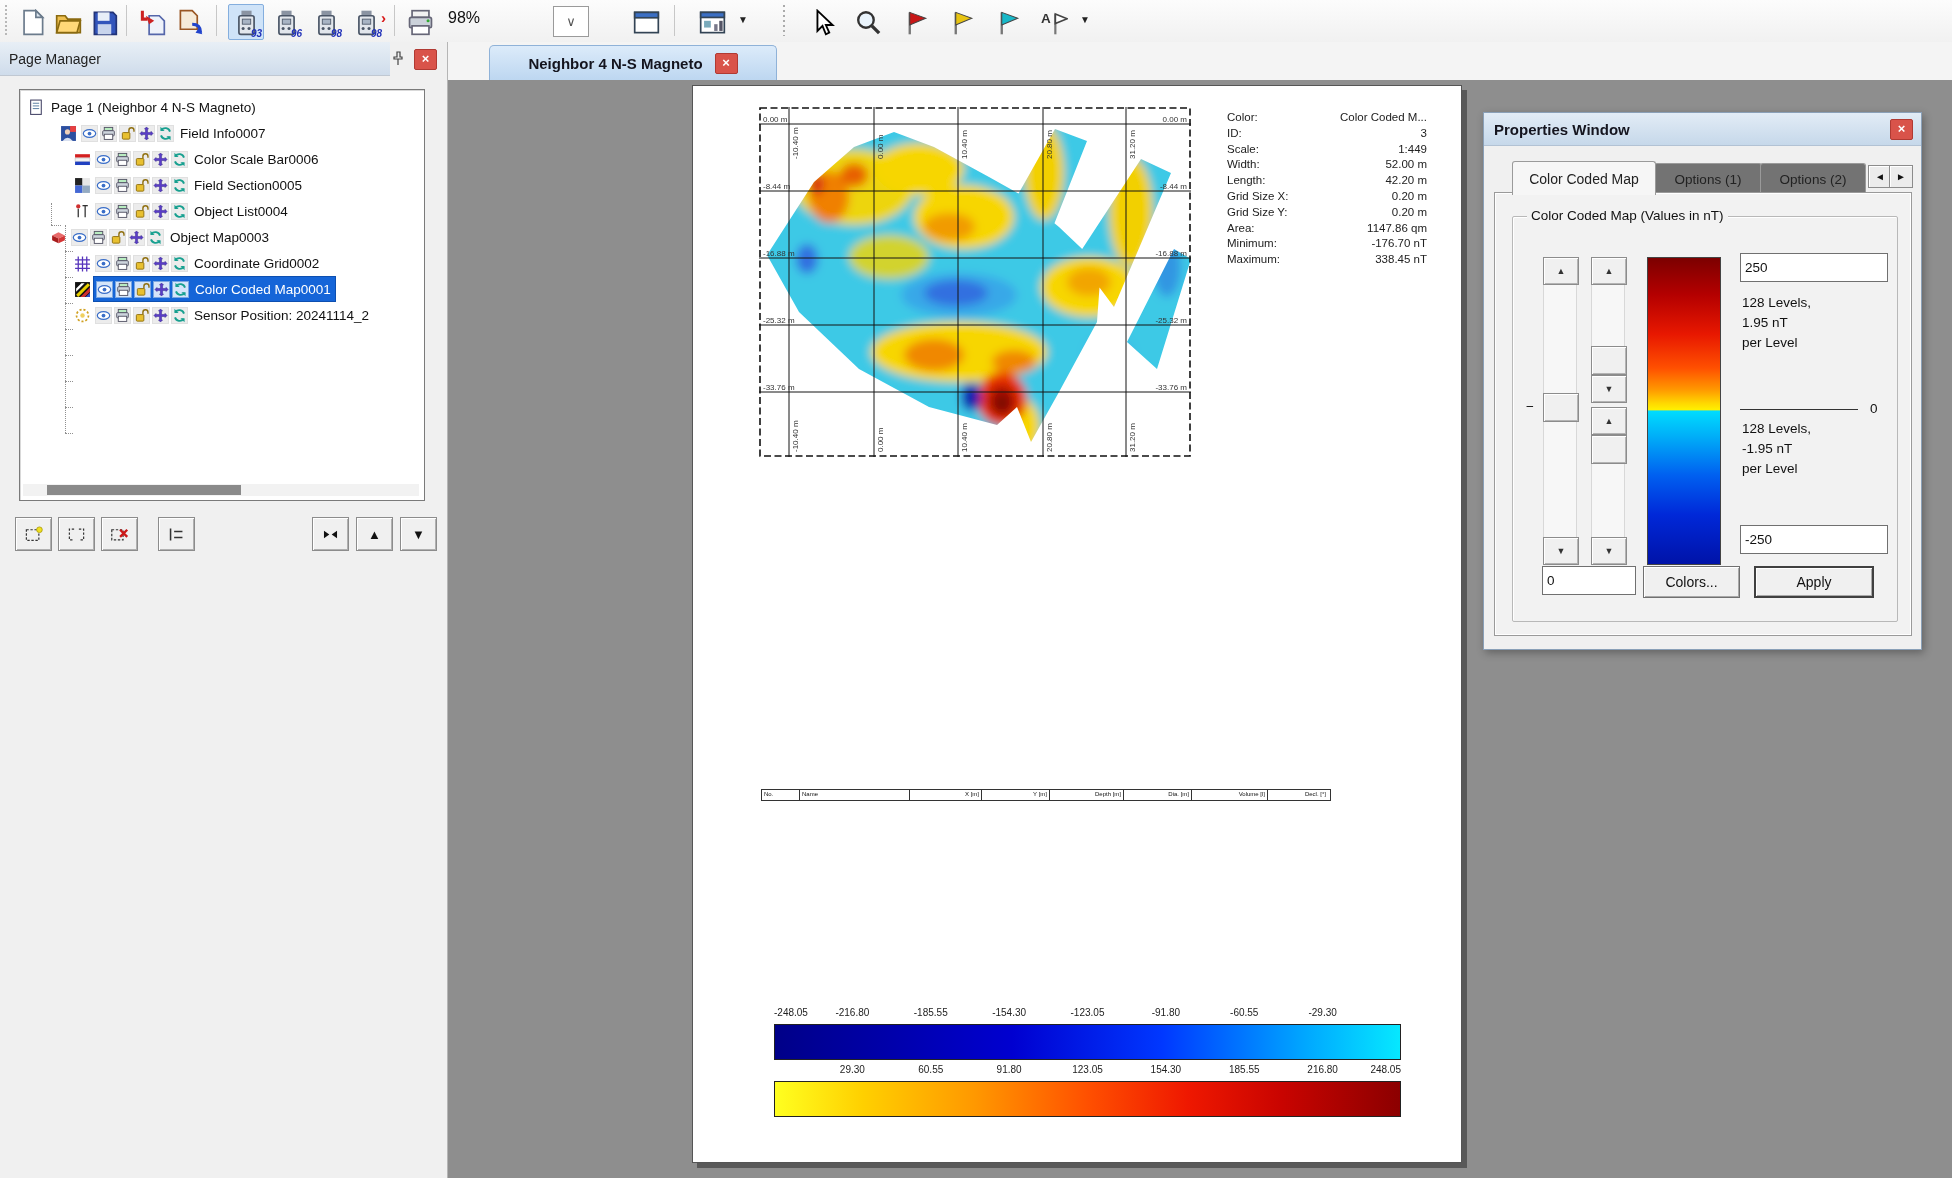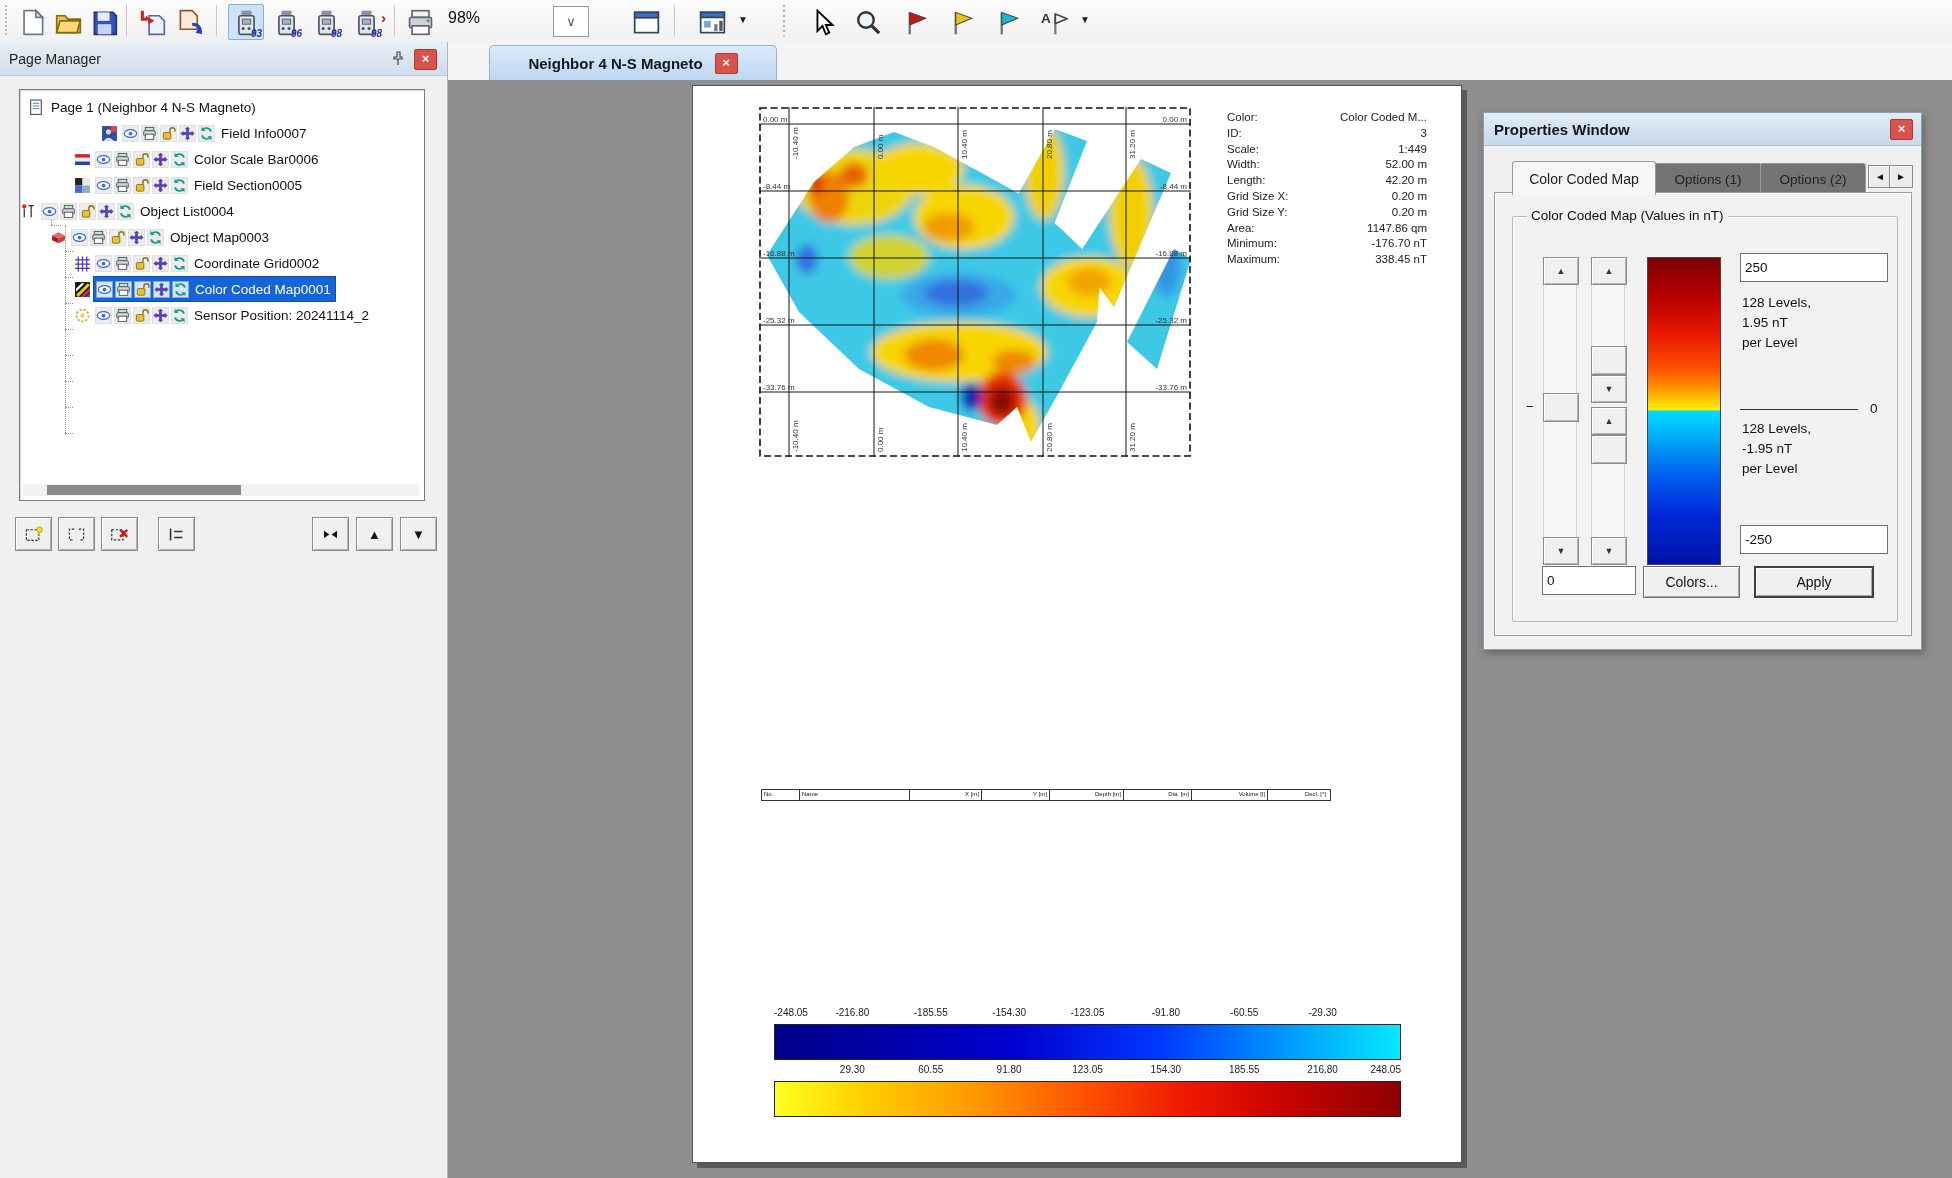--- a/index.html
+++ b/index.html
@@ -24,21 +24,21 @@
            background-image:repeating-linear-gradient(#ababab 0 2px,transparent 2px 5px)}
   #zoomvalue{position:absolute;left:448px;top:9px;font-size:16px;color:#111}
   #zoomcombo{position:absolute;left:553px;top:6px;width:34px;height:29px;background:#fff;
              border:1px solid #9a9a9a;display:flex;align-items:center;justify-content:center;
              color:#555;font-size:13px}
   .dropcaret{position:absolute;top:14px;font-size:10px;color:#222}
 
   
   #pagemanager{position:absolute;left:0;top:42px;width:447px;height:1136px;background:#f0f0f0;
                border-right:1px solid #b5b5b5}
-  #pmtitle{position:absolute;left:0;top:0;width:447px;height:33px;
+  #pmtitle{position:absolute;left:0;top:0;width:390px;height:33px;
            background:linear-gradient(#e8eff6,#cfdceb);border-bottom:1px solid #c0c8d2;
            display:flex;align-items:center}
   #pmtitle .t{font-size:14px;color:#222;padding-left:9px}
   .pin{position:absolute;left:388px;top:7px;width:20px;height:20px;display:flex;
        align-items:center;justify-content:center}
   .xbtn{width:21px;height:19px;background:#d9534a;border:1px solid #b03a33;border-radius:2px;
         color:#fff;font-size:13px;font-weight:bold;line-height:17px;text-align:center}
   #pmclose{position:absolute;left:414px;top:7px}
 
   #treebox{position:absolute;left:19px;top:47px;width:404px;height:410px;background:#fff;
@@ -439,21 +439,21 @@
     <div class="stub" style="left:45px;top:343px"></div>
 
     <div class="trow" style="padding-left:8px;margin-top:4px">
       <svg class="ticn">
           <use href="#s-page"></use>
         </svg>
       <span class="tlabel">Page 1 (Neighbor 4 N-S Magneto)</span>
     </div>
 
 
-    <div class="trow" style="padding-left:81px">
+    <div class="trow" style="padding-left:40px">
       <svg class="ticn">
           <use href="#s-finfo"></use>
         </svg>
       <span class="rowbody">
         <svg class="ticn tile">
             <use href="#s-eye"></use>
           </svg>
         <svg class="ticn tile">
             <use href="#s-printer"></use>
           </svg>
@@ -511,21 +511,21 @@
         <svg class="ticn tile">
             <use href="#s-move"></use>
           </svg>
         <svg class="ticn tile">
             <use href="#s-refresh"></use>
           </svg>
         <span class="tlabel">Field Section0005</span>
       </span>
     </div>
 
-    <div class="trow" style="">
+    <div class="trow" style="padding-left:54px">
       <svg class="ticn">
           <use href="#s-olist"></use>
         </svg>
       <span class="rowbody">
         <svg class="ticn tile">
             <use href="#s-eye"></use>
           </svg>
         <svg class="ticn tile">
             <use href="#s-printer"></use>
           </svg>

